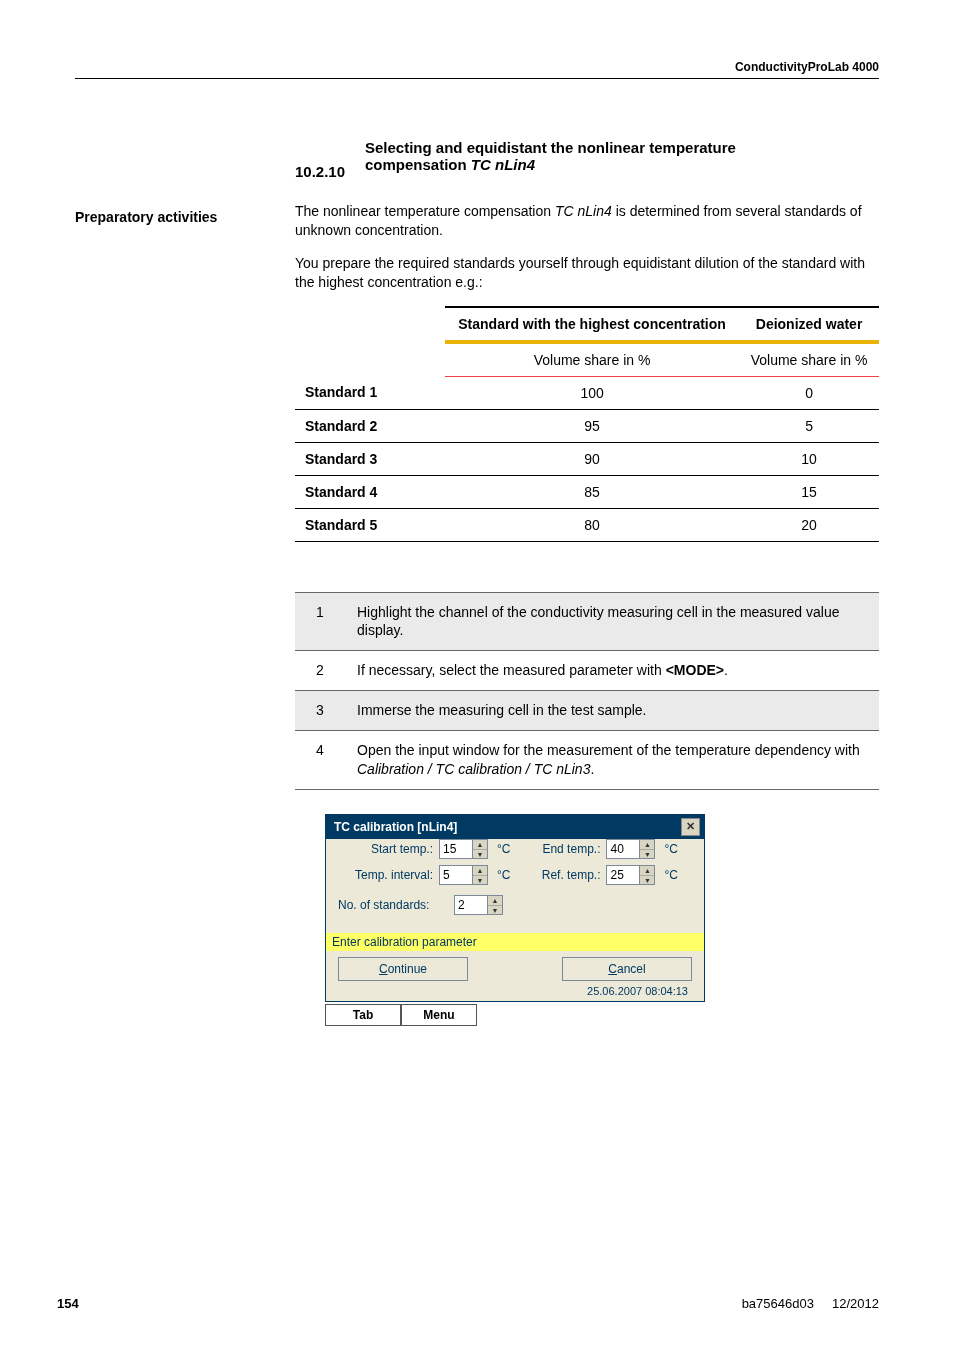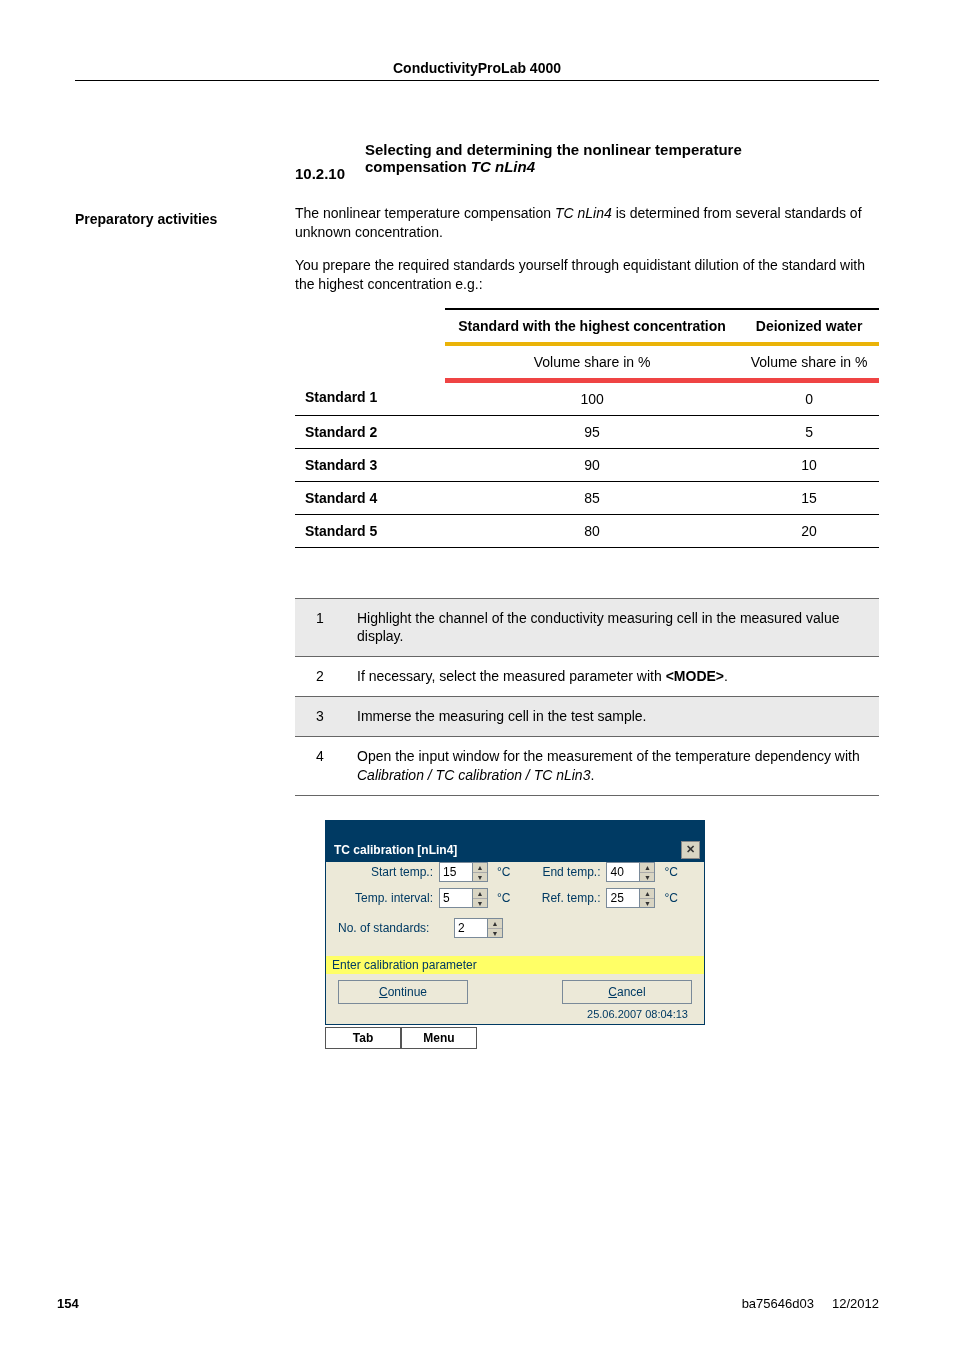--- a/index.html
+++ b/index.html
@@ -11,23 +11,23 @@
   }
   .page {
     width: 954px;
     height: 1351px;
     box-sizing: border-box;
     padding: 60px 75px 40px 75px;
     position: relative;
   }
   .header-row {
     display: flex;
-    justify-content: center;
-    font-weight: bold;
-    font-size: 14px;
+    justify-content: flex-end;
+    font-weight: bold;
+    font-size: 12px;
     border-bottom: 1px solid #000;
     padding-bottom: 4px;
     margin-bottom: 60px;
   }
   .main {
     display: flex;
   }
   .sidecol {
     width: 220px;
     flex-shrink: 0;
@@ -70,21 +70,21 @@
     width: 130px;
   }
   table.std .hdr th {
     font-weight: bold;
     vertical-align: top;
     border-top: 2px solid #000;
     border-bottom: 4px solid #eab308;
   }
   table.std .sub th {
     font-weight: normal;
-    border-bottom: 5px solid #ef4444;
+    border-bottom: 1px solid #ef4444;
   }
   table.std tbody tr td {
     border-bottom: 1px solid #000;
   }
   table.std .hdr th:first-child,
   table.std .sub th:first-child { border-top:none; border-bottom:none; }
 
   
   table.steps {
     border-collapse: collapse;
@@ -117,21 +117,21 @@
     font-family: Tahoma, Arial, sans-serif;
     font-size: 12px;
     color: #003a63;
   }
   .titlebar {
     background: #003a63;
     color: #fff;
     display: flex;
     justify-content: space-between;
     align-items: center;
-    padding: 20px 4px 3px 8px;
+    padding: 3px 4px 3px 8px;
     font-weight: bold;
   }
   .close-x {
     width: 17px; height: 16px;
     background: #d9d5c3;
     color:#333;
     border:1px solid #888;
     display:flex; align-items:center; justify-content:center;
     font-size: 11px; font-weight:bold;
   }
@@ -217,21 +217,21 @@
   <div class="main">
     <div class="sidecol">
       <div class="sidelabel">Preparatory activities</div>
     </div>
 
     <div class="content">
 
       <div class="sec-heading">
         <span class="sec-num">10.2.10</span>
         <span>
-          <span>Selecting and determining the nonlinear temperature</span><br>
+          <span>Selecting and equidistant the nonlinear temperature</span><br>
           <span>compensation </span><span class="italic">TC nLin4</span>
         </span>
       </div>
 
       <div class="para">
         <span>The nonlinear temperature compensation </span><span class="italic">TC nLin4</span><span> is determined from several standards of unknown concentration.</span>
       </div>
       <div class="para">You prepare the required standards yourself through equidistant dilution of the standard with the highest concentration e.g.:</div>
 
       <table class="std">

